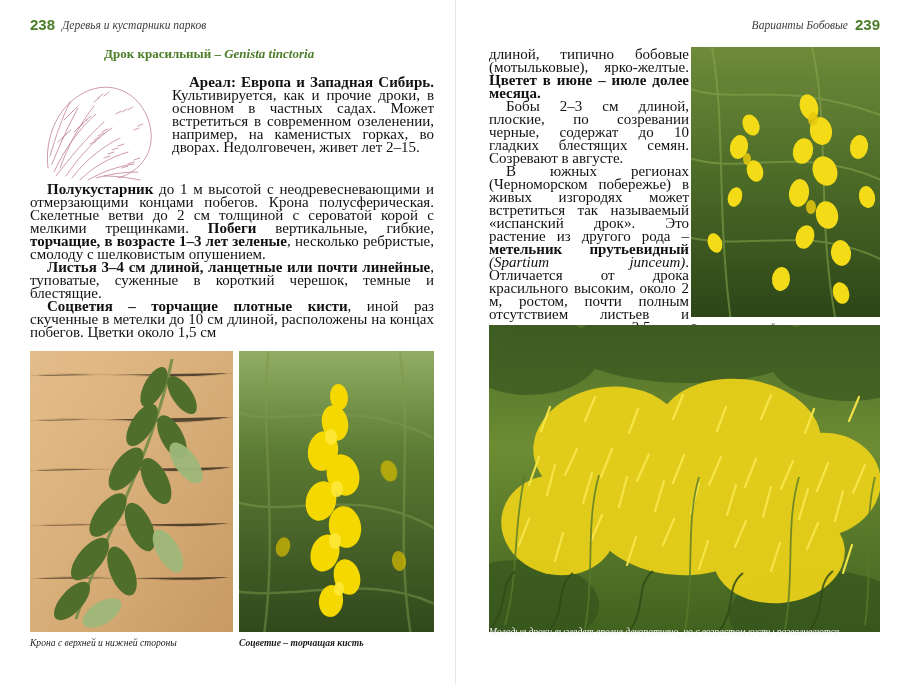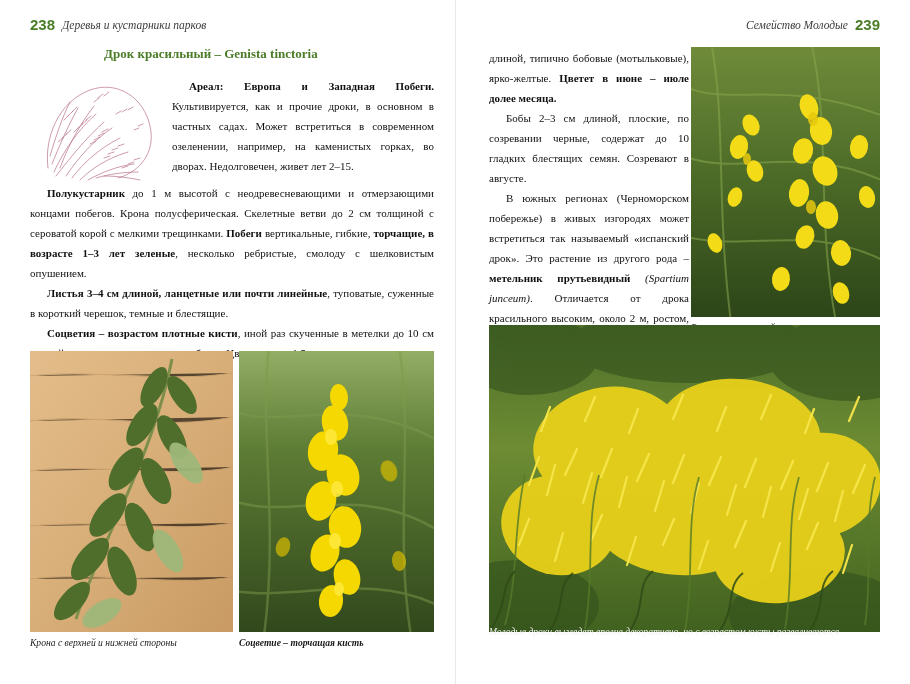--- a/index.html
+++ b/index.html
@@ -55,28 +55,29 @@
   .art-title {
     position: absolute;
     left: 104px;
     top: 46px;
     width: 330px;
     font-size: 13px;
     font-weight: bold;
     color: #4b7d28;
   }
   .art-title .latin {
+    font-style: italic;
     font-weight: bold;
   }
 
   
   .col {
     position: absolute;
-    font-size: 11px;
-    line-height: 20px;
+    font-size: 15px;
+    line-height: 13px;
     color: #111111;
     text-align: justify;
     text-justify: inter-word;
     hyphens: manual;
   }
   .col p { margin: 0; }
   .col p.ind { text-indent: 17px; }
   .b { font-weight: bold; }
   .it { font-style: italic; }
 
@@ -132,21 +133,21 @@
 <body>
 
 <div class="page">
 
   <div class="gutter"></div>
 
   <div class="hdr hdr-left">
     <span class="folio">238</span><span class="run-title">Деревья и кустарники парков</span>
   </div>
   <div class="hdr hdr-right">
-    <span class="run-title">Семейство Молодые</span><span class="folio">239</span>
+    <span class="run-title">Варианты Бобовые</span><span class="folio">239</span>
   </div>
 
   <div class="art-title">
     <span>Дрок красильный</span><span> – </span><span class="latin">Genista tinctoria</span>
   </div>
 
   <div class="sketch">
     <svg width="128" height="112" viewBox="0 0 128 112" xmlns="http://www.w3.org/2000/svg">
       <g stroke="#b8708a" stroke-width="0.7" fill="none" stroke-linecap="round">
 
@@ -171,27 +172,27 @@
         <path d="M24,70 l5,-4 M28,66 l5,-4 M32,62 l5,-4"></path>
         <path d="M88,96 l6,-2 M94,92 l6,-2 M100,88 l6,-2"></path>
         <path d="M60,30 l5,-4 M64,26 l5,-4 M70,24 l5,-4"></path>
         <path d="M82,42 l5,-3 M88,40 l5,-3 M94,38 l5,-3"></path>
         <path d="M100,58 l5,-2 M104,54 l5,-2"></path>
       </g>
     </svg>
   </div>
 
   <div class="col" id="col-left-top">
-    <p class="ind"><span class="b">Ареал: Европа и Западная Побеги.</span><span> Культивируется, как и прочие дроки, в основном в частных садах. Может встретиться в современном озеленении, например, на каменистых горках, во дворах. Недолговечен, живет лет 2–15.</span></p>
+    <p class="ind"><span class="b">Ареал: Европа и Западная Сибирь.</span><span> Культивируется, как и прочие дроки, в основном в частных садах. Может встретиться в современном озеленении, например, на каменистых горках, во дворах. Недолговечен, живет лет 2–15.</span></p>
   </div>
 
   <div class="col" id="col-left-wide">
     <p class="ind"><span class="b">Полукустарник</span><span> до 1 м высотой с неодревесневающими и отмерзающими концами побегов. Крона полусферическая. Скелетные ветви до 2 см толщиной с сероватой корой с мелкими трещинками. </span><span class="b">Побеги</span><span> вертикальные, гибкие, </span><span class="b">торчащие, в возрасте 1–3 лет зеленые</span><span>, несколько ребристые, смолоду с шелковистым опушением.</span></p>
     <p class="ind"><span class="b">Листья 3–4 см длиной, ланцетные или почти линейные</span><span>, туповатые, суженные в короткий черешок, темные и блестящие.</span></p>
-    <p class="ind"><span class="b">Соцветия – возрастом плотные кисти</span><span>, иной раз скученные в метелки до 10 см длиной, расположены на концах побегов. Цветки около 1,5 см</span></p>
+    <p class="ind"><span class="b">Соцветия – торчащие плотные кисти</span><span>, иной раз скученные в метелки до 10 см длиной, расположены на концах побегов. Цветки около 1,5 см</span></p>
   </div>
 
   <div class="col" id="col-right">
     <p><span>длиной, типично бобовые (мотыльковые), ярко-желтые. </span><span class="b">Цветет в июне – июле долее месяца.</span></p>
     <p class="ind"><span>Бобы 2–3 см длиной, плоские, по созревании черные, содержат до 10 гладких блестящих семян. Созревают в августе.</span></p>
     <p class="ind"><span>В южных регионах (Черноморском побережье) в живых изгородях может встретиться так называемый «испанский дрок». Это растение из другого рода – </span><span class="b">метельник прутьевидный</span><span class="it"> (Spartium junceum)</span><span>. Отличается от дрока красильного высоким, около 2 м, ростом, почти полным отсутствием листьев и крупными, около 2,5 см, цветками.</span></p>
   </div>
 
   <div class="photo" id="photo-variants">
     <svg width="189" height="270" viewBox="0 0 189 270" xmlns="http://www.w3.org/2000/svg">

